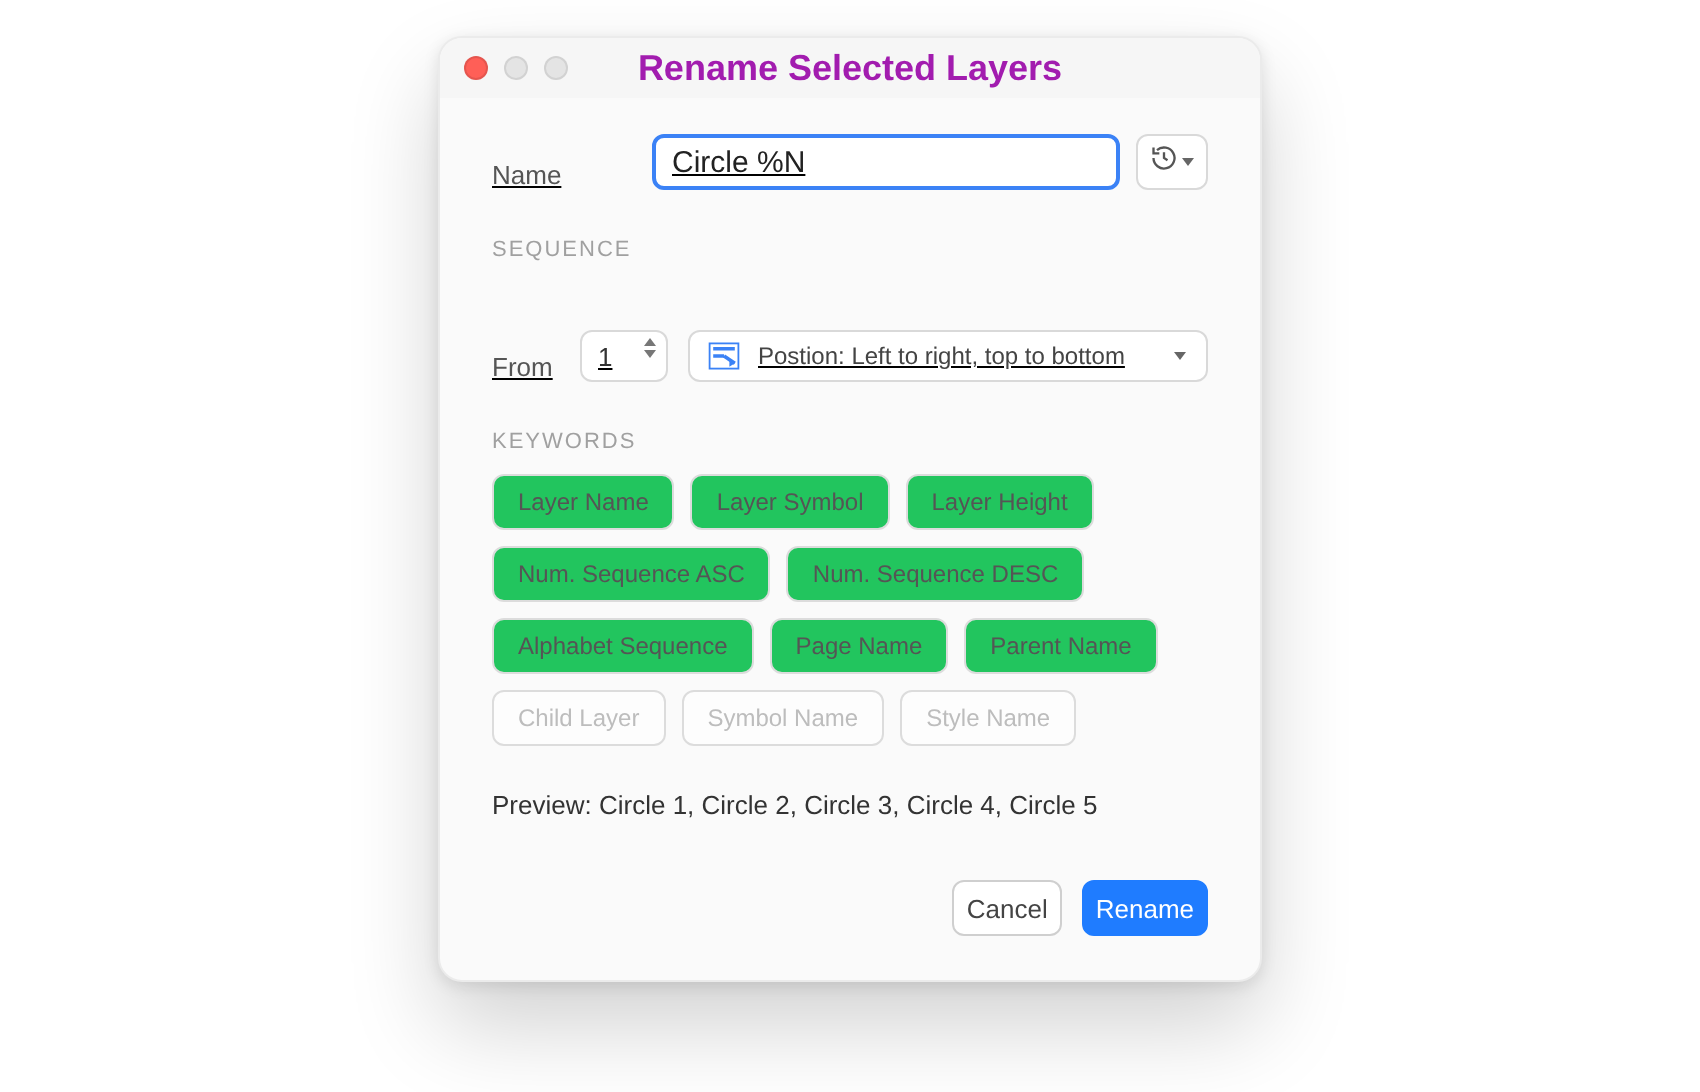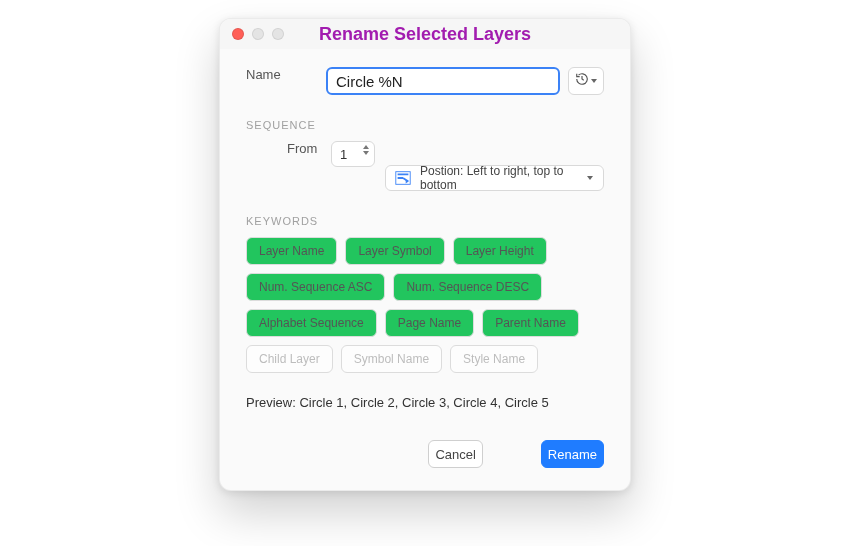--- a/index.html
+++ b/index.html
@@ -44,28 +44,29 @@
     text-align: center;
     font-size: 18px;
     font-weight: 600;
     color: #a21caf;
   }
   .content {
     padding: 18px 26px 22px 26px;
   }
   .row {
     display: flex;
-    align-items: flex-start;
+    align-items: flex-end;
+    text-decoration: underline;
   }
   .label {
     font-size: 13px;
     color: #555;
     width: 52px;
   }
-  .label.from { width: 40px; margin-left: 41px; }
+  .label.from { width: 40px; }
   .name-input {
     flex: 1;
     height: 28px;
     border: 2px solid #3b82f6;
     border-radius: 6px;
     padding: 0 8px;
     font-size: 15px;
     color: #222;
     background: #fff;
     outline: none;
@@ -188,21 +189,20 @@
   .btn.secondary {
     background: #fff;
     border: 1px solid #cfcfcf;
     color: #444;
   }
   .btn.primary {
     background: #1f7cff;
     border: 1px solid #1f7cff;
     color: #fff;
     font-weight: 500;
-    margin-left: 48px;
   }
 </style>
 </head>
 <body>
 
 <div class="window">
   <div class="titlebar">
     <div class="traffic">
       <div class="tl red"></div>
       <div class="tl gray"></div>

